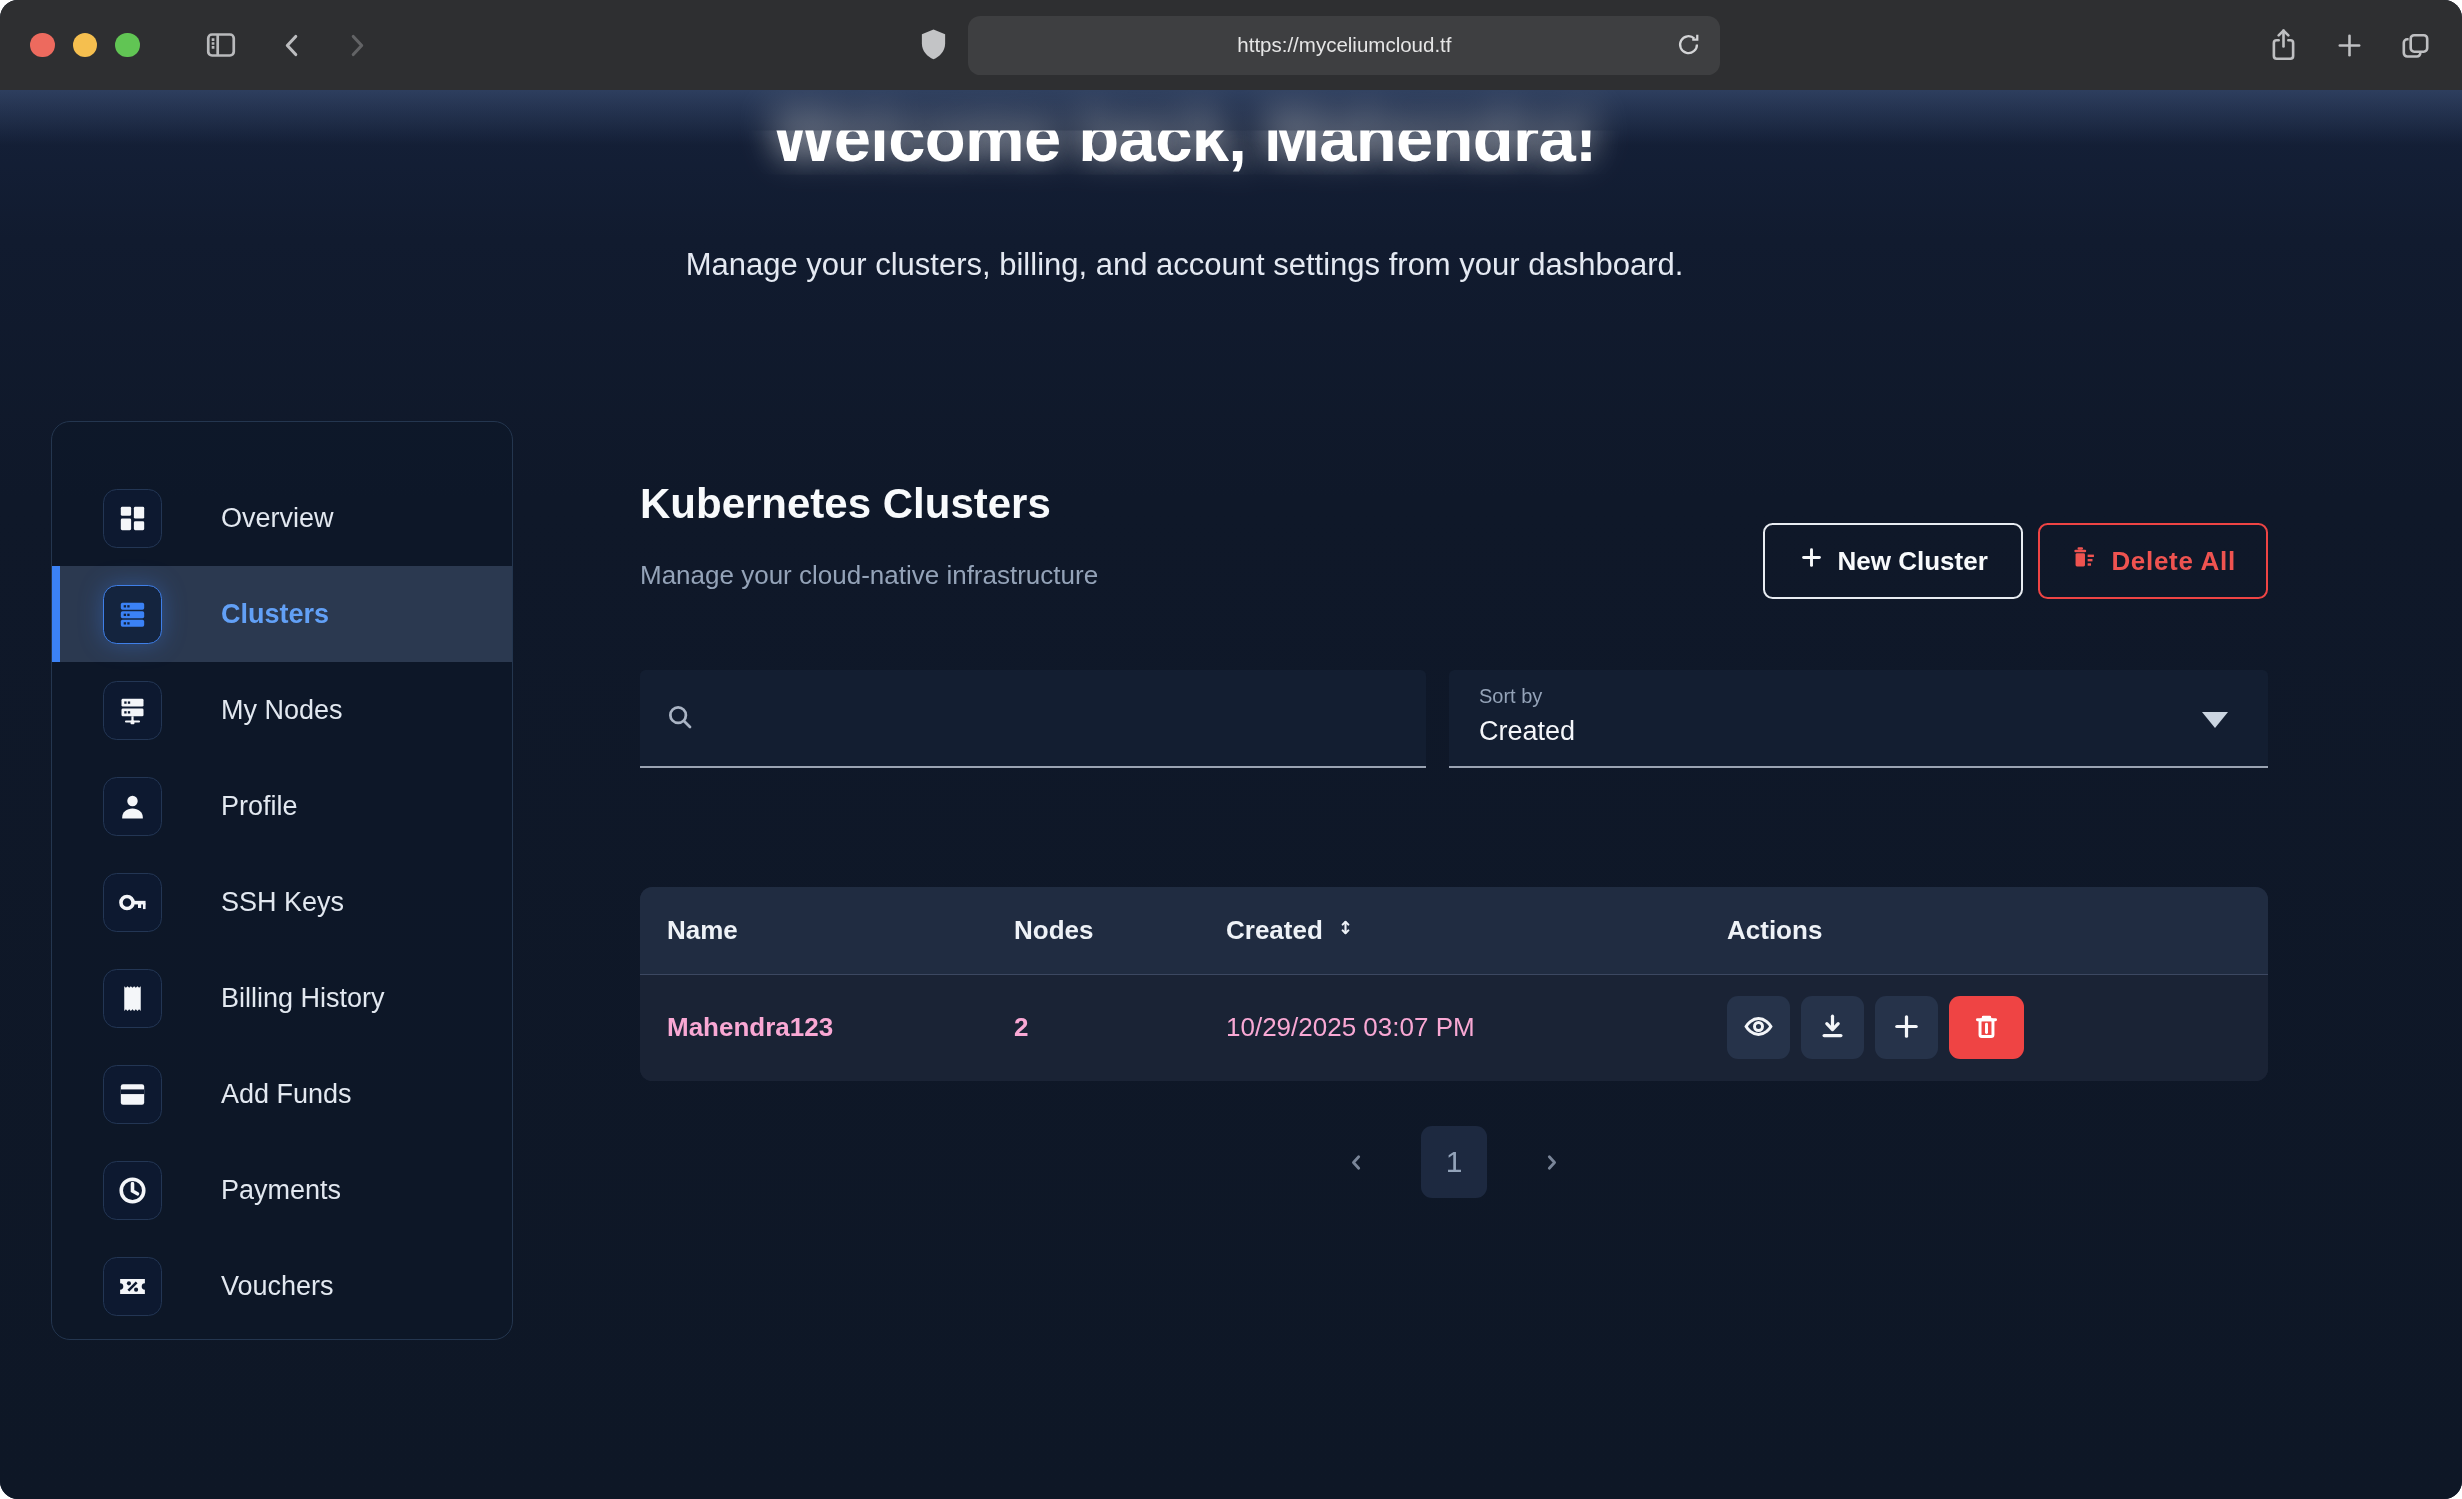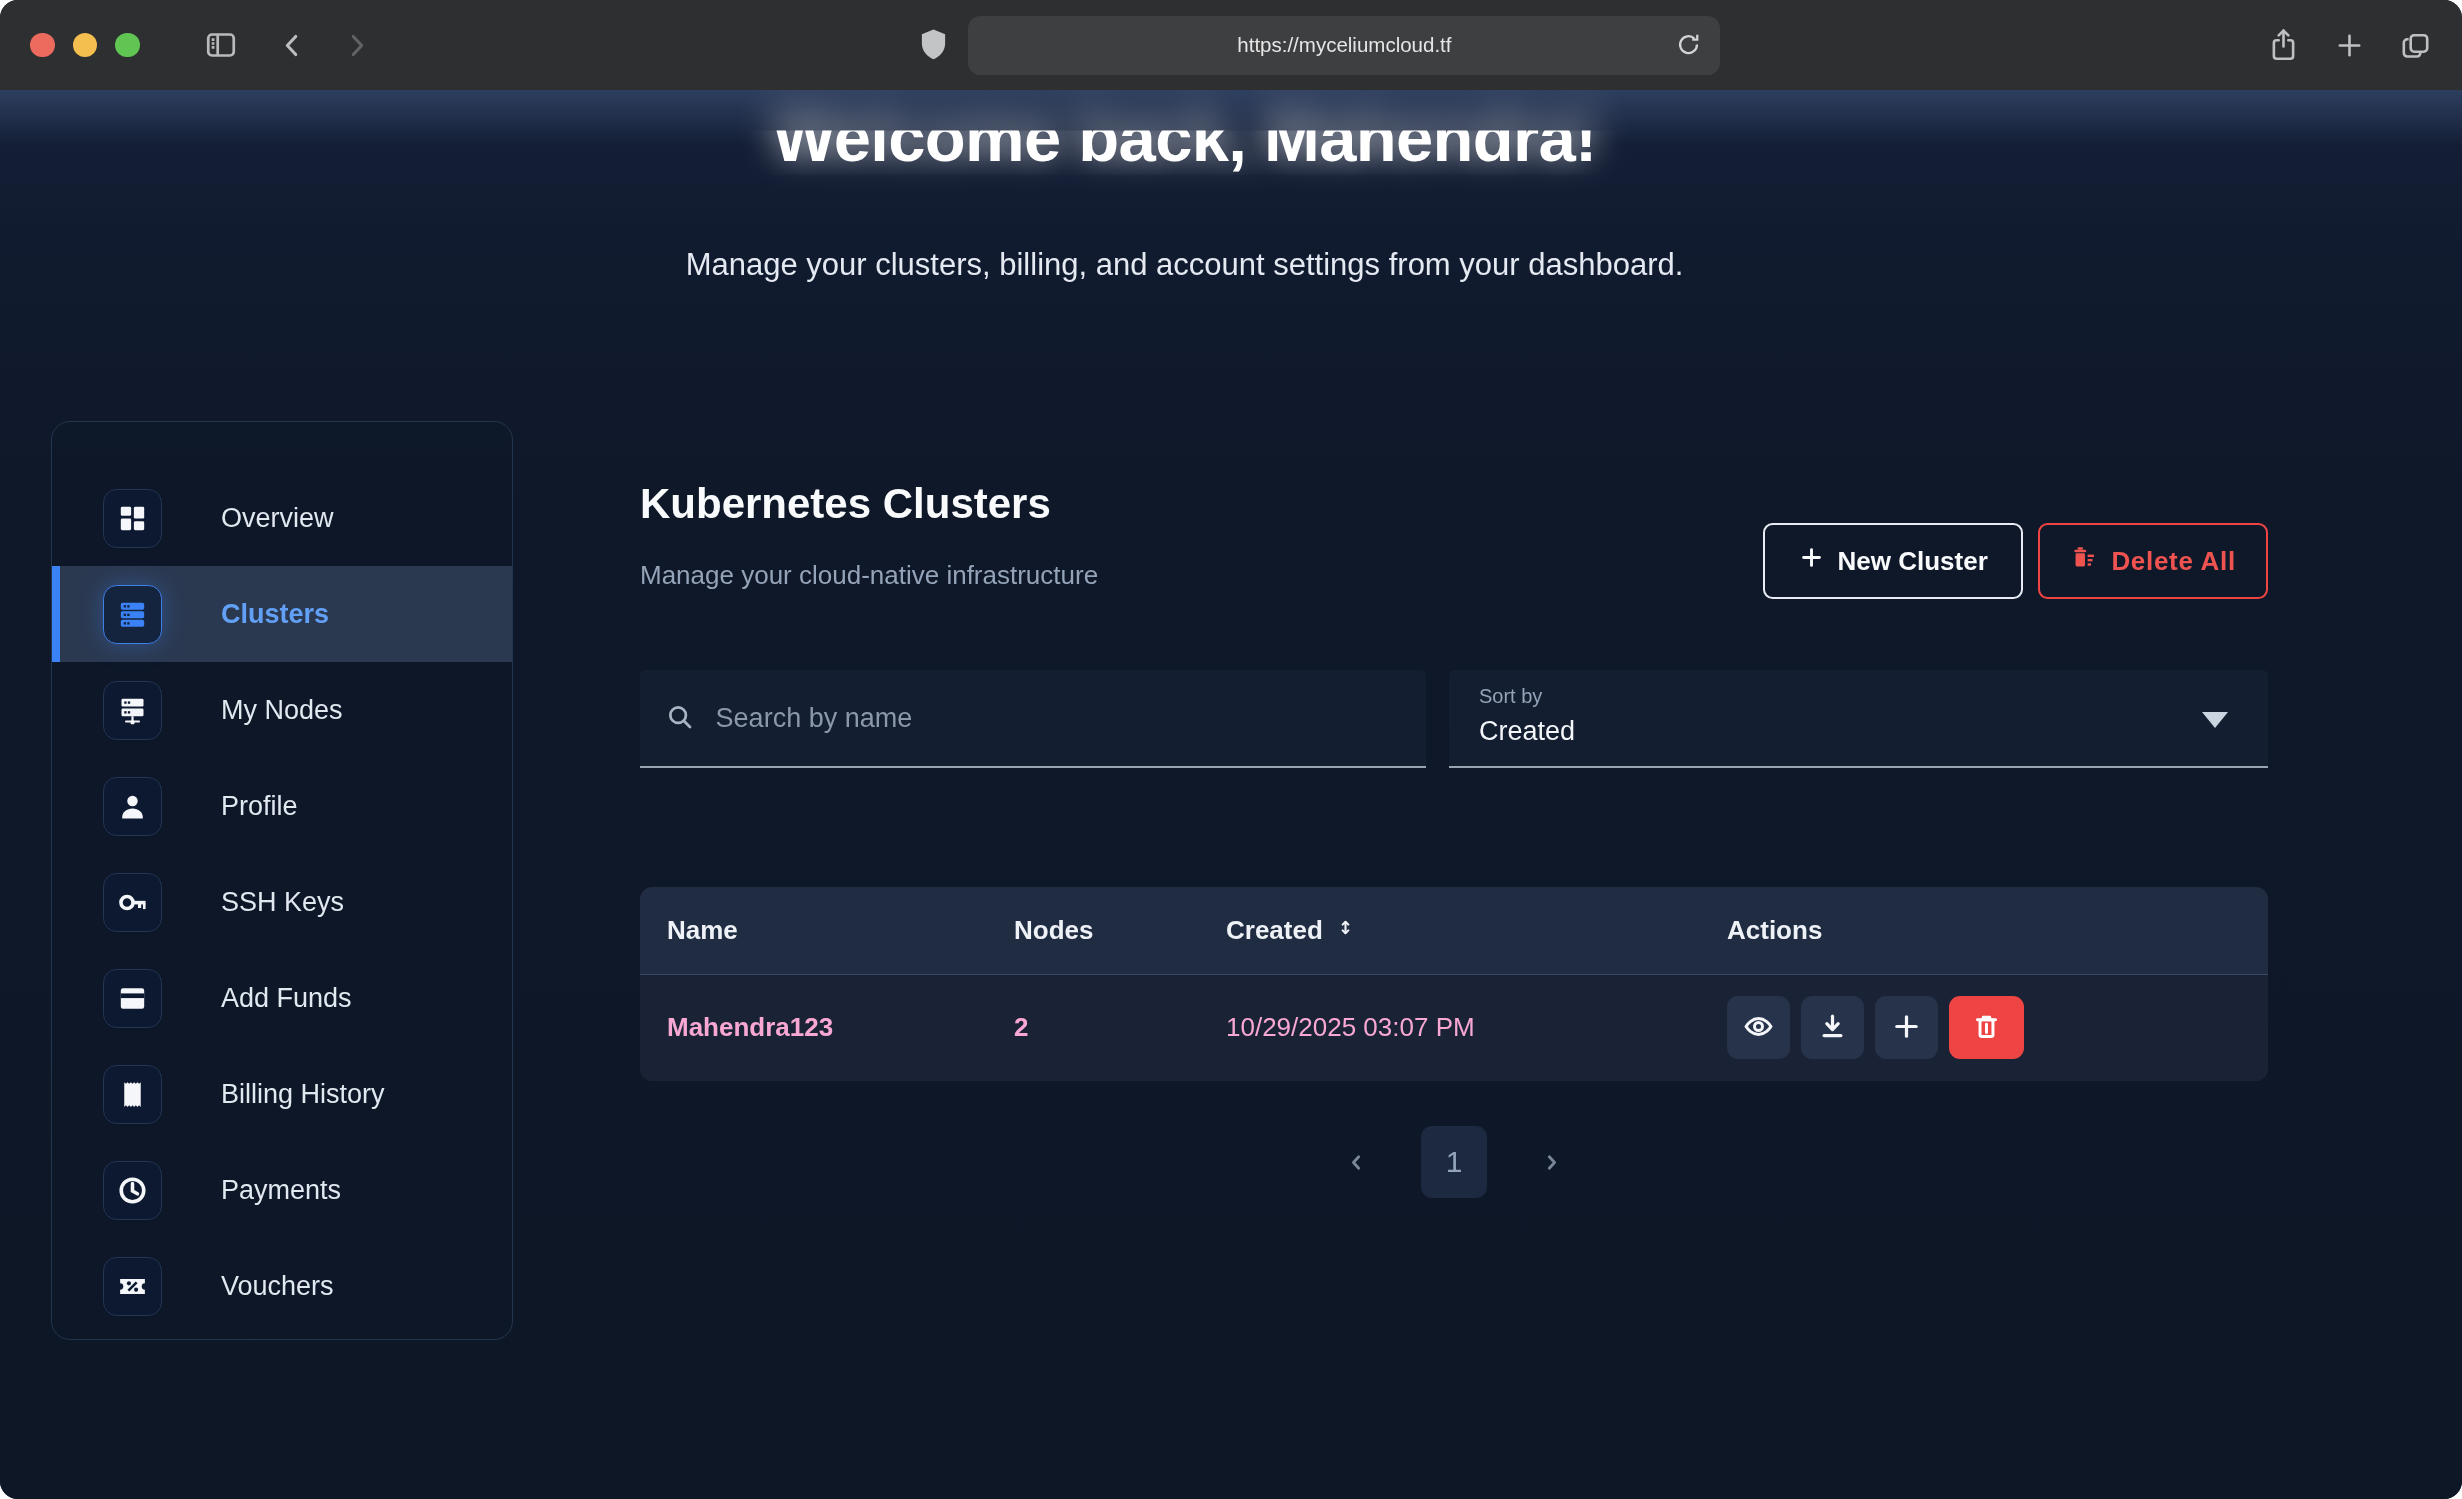--- a/index.html
+++ b/index.html
@@ -232,34 +232,34 @@
                 <rect x="16" y="12.8" width="2.3" height="3.2"></rect>
                 <rect x="19.6" y="12.8" width="1.9" height="4"></rect>
               </svg>
           </span>
           <span class="side-label">SSH Keys</span>
         </div>
 
         <div class="side-item">
           <span class="icon-box">
             <svg class="side-icon" viewBox="0 0 24 24" fill="#f4f6f9">
+                <path d="M6 3l1.2 1.2L8.4 3l1.2 1.2L10.8 3 12 4.2 13.2 3l1.2 1.2L15.6 3 16.8 4.2 18 3v18l-1.2-1.2L15.6 21l-1.2-1.2L13.2 21 12 19.8 10.8 21 9.6 19.8 8.4 21 7.2 19.8 6 21z"></path>
+              </svg>
+          </span>
+          <span class="side-label">Billing History</span>
+        </div>
+
+        <div class="side-item">
+          <span class="icon-box">
+            <svg class="side-icon" viewBox="0 0 24 24" fill="#f4f6f9">
                 <rect x="3.5" y="4.5" width="17" height="15" rx="1.6"></rect>
                 <rect x="3.5" y="8.3" width="17" height="3.4" fill="#0d1930"></rect>
               </svg>
           </span>
           <span class="side-label">Add Funds</span>
-        </div>
-
-        <div class="side-item">
-          <span class="icon-box">
-            <svg class="side-icon" viewBox="0 0 24 24" fill="#f4f6f9">
-                <path d="M6 3l1.2 1.2L8.4 3l1.2 1.2L10.8 3 12 4.2 13.2 3l1.2 1.2L15.6 3 16.8 4.2 18 3v18l-1.2-1.2L15.6 21l-1.2-1.2L13.2 21 12 19.8 10.8 21 9.6 19.8 8.4 21 7.2 19.8 6 21z"></path>
-              </svg>
-          </span>
-          <span class="side-label">Billing History</span>
         </div>
 
         <div class="side-item">
           <span class="icon-box">
             <svg class="side-icon" viewBox="0 0 24 24" fill="none" stroke="#f4f6f9" stroke-width="2.6" stroke-linecap="round">
                 <circle cx="12" cy="12" r="8.2"></circle>
                 <polyline points="12,7 12,12.4 15.6,14.4"></polyline>
               </svg>
           </span>
           <span class="side-label">Payments</span>
@@ -308,21 +308,20 @@
         </div>
 
         <div class="filter-row">
           <div class="search-box">
             <span>
               <svg width="30" height="30" viewBox="0 0 24 24" fill="none" stroke="#aab4c4" stroke-width="2.2" stroke-linecap="round">
                   <circle cx="10.5" cy="10.5" r="6.2"></circle>
                   <line x1="15.2" y1="15.2" x2="20" y2="20"></line>
                 </svg>
             </span>
-            <input type="text" placeholder="Search by name" style="">
           </div>
           <div class="sort-box">
             <span class="sort-label">Sort by</span>
             <span class="sort-value">Created</span>
             <span class="sort-caret"></span>
           </div>
         </div>
 
         <div class="table-card">
           <div class="thead">

